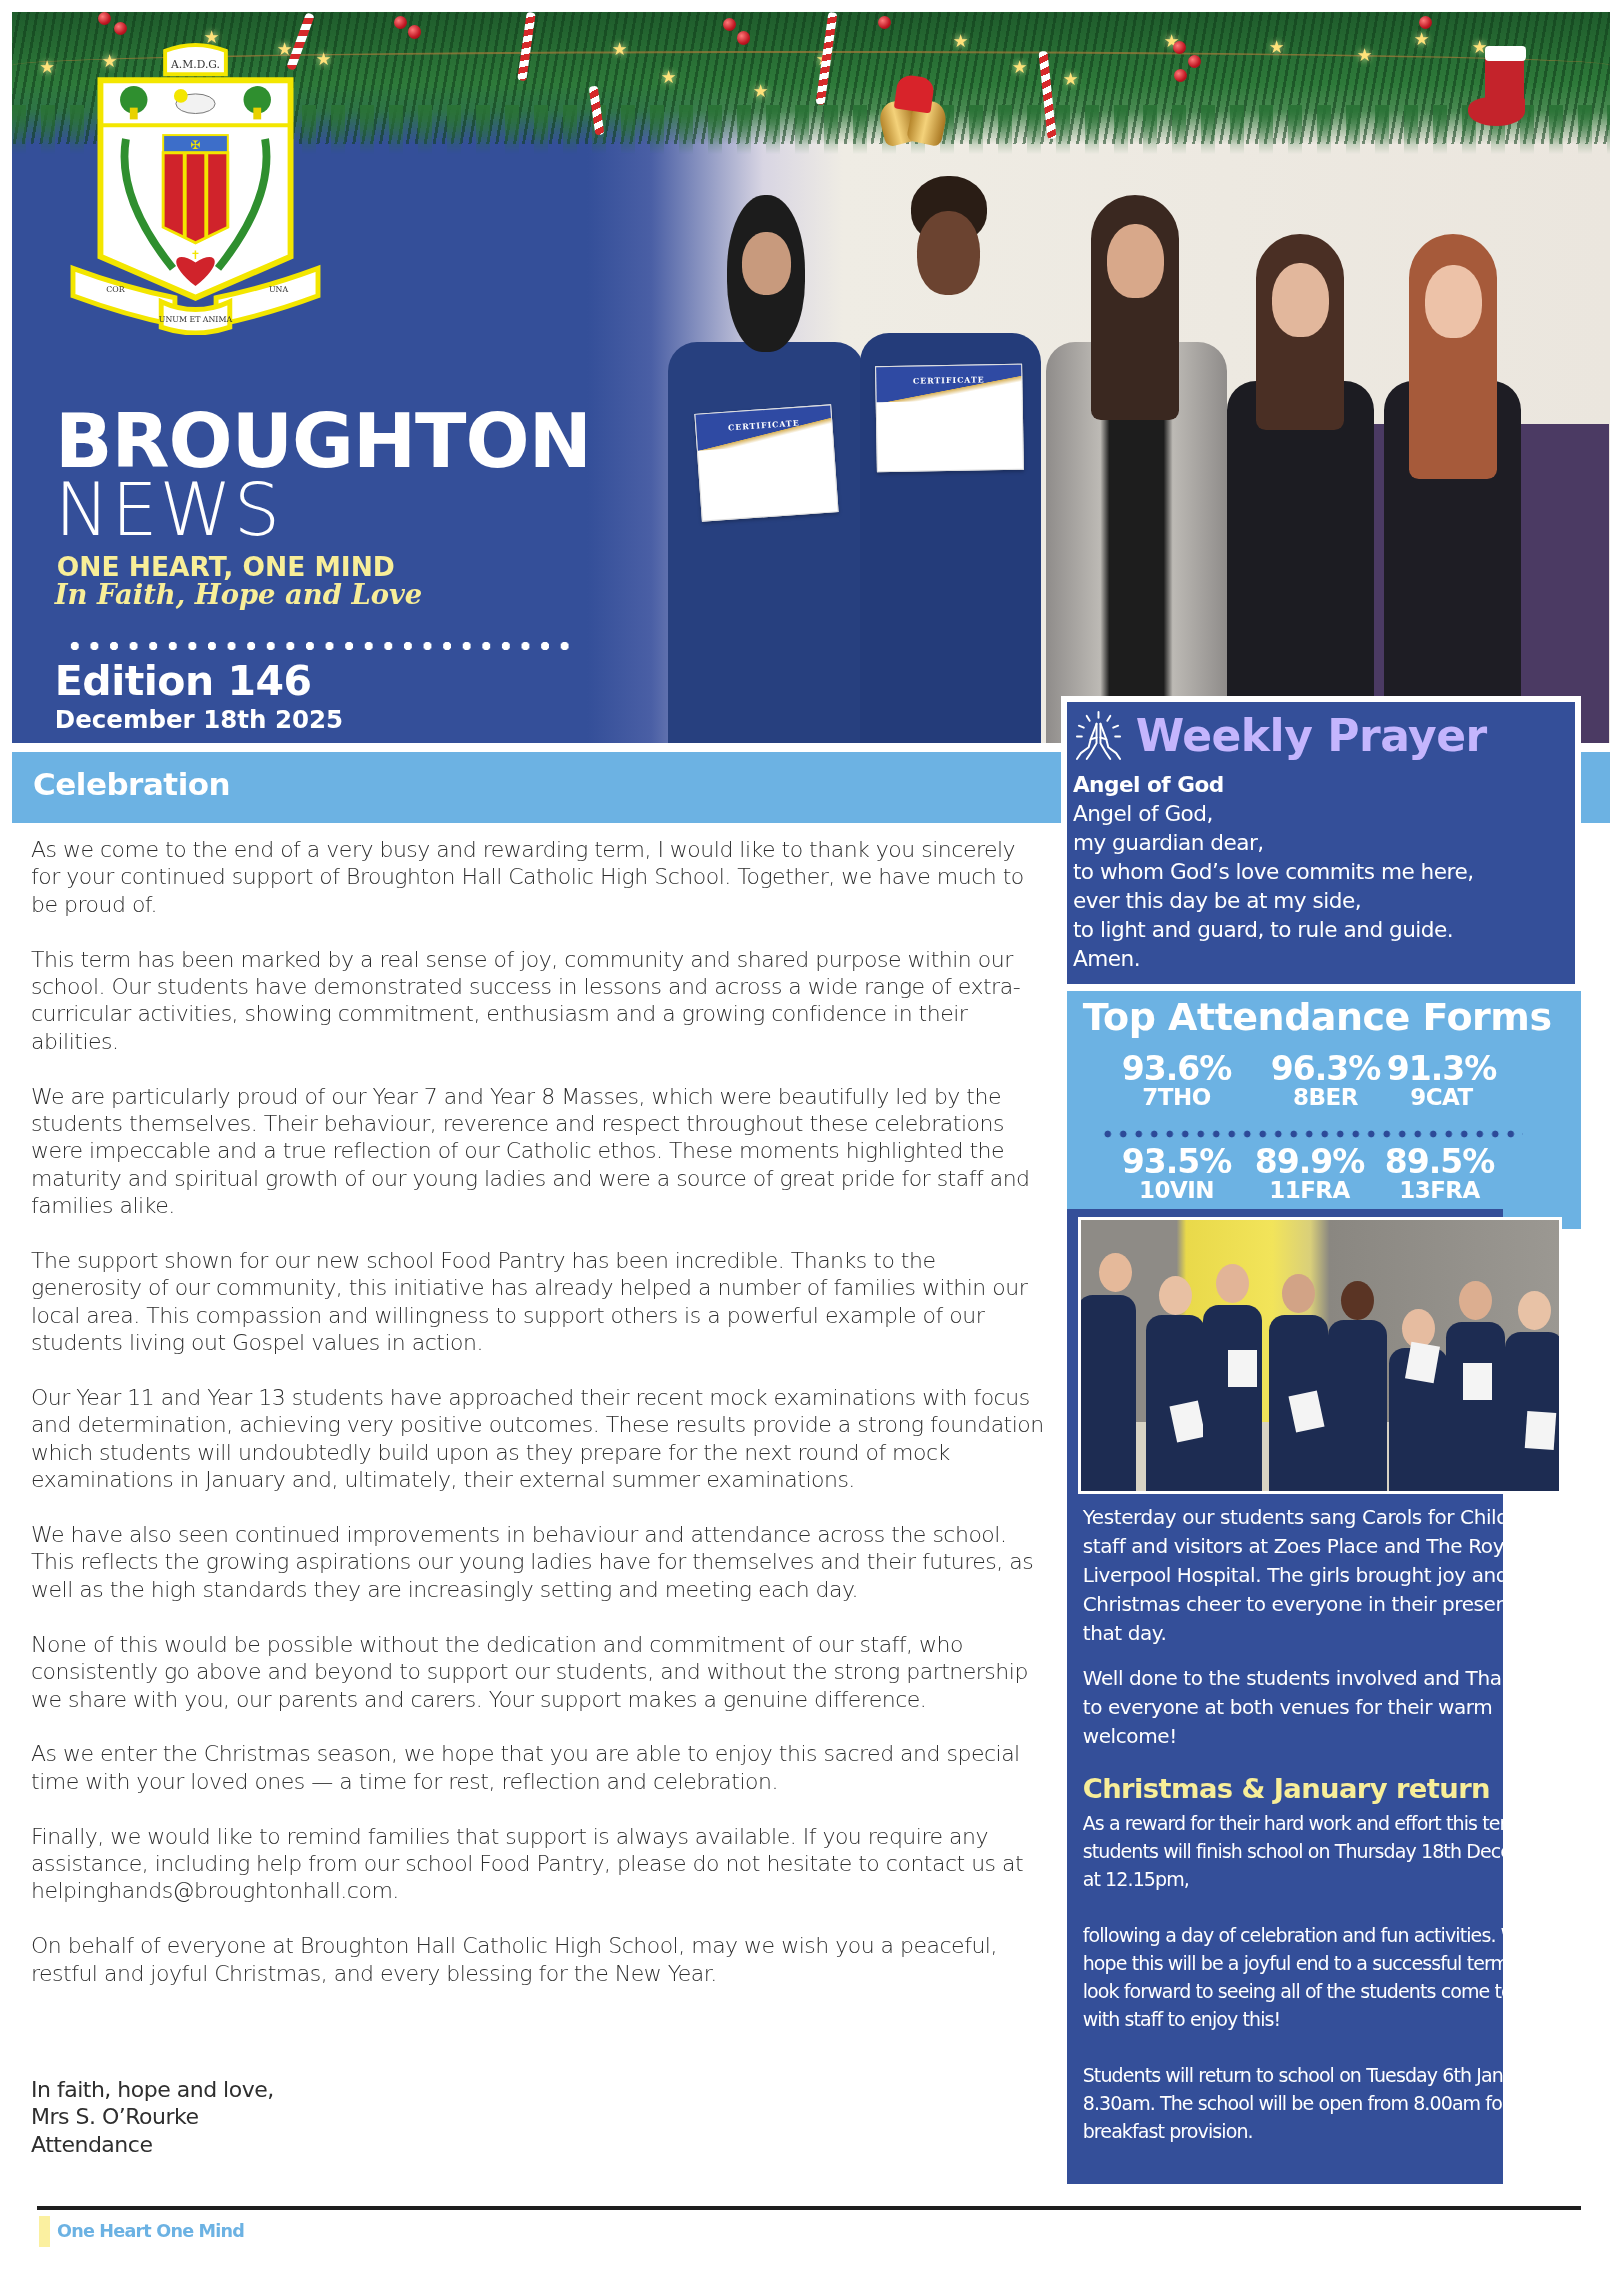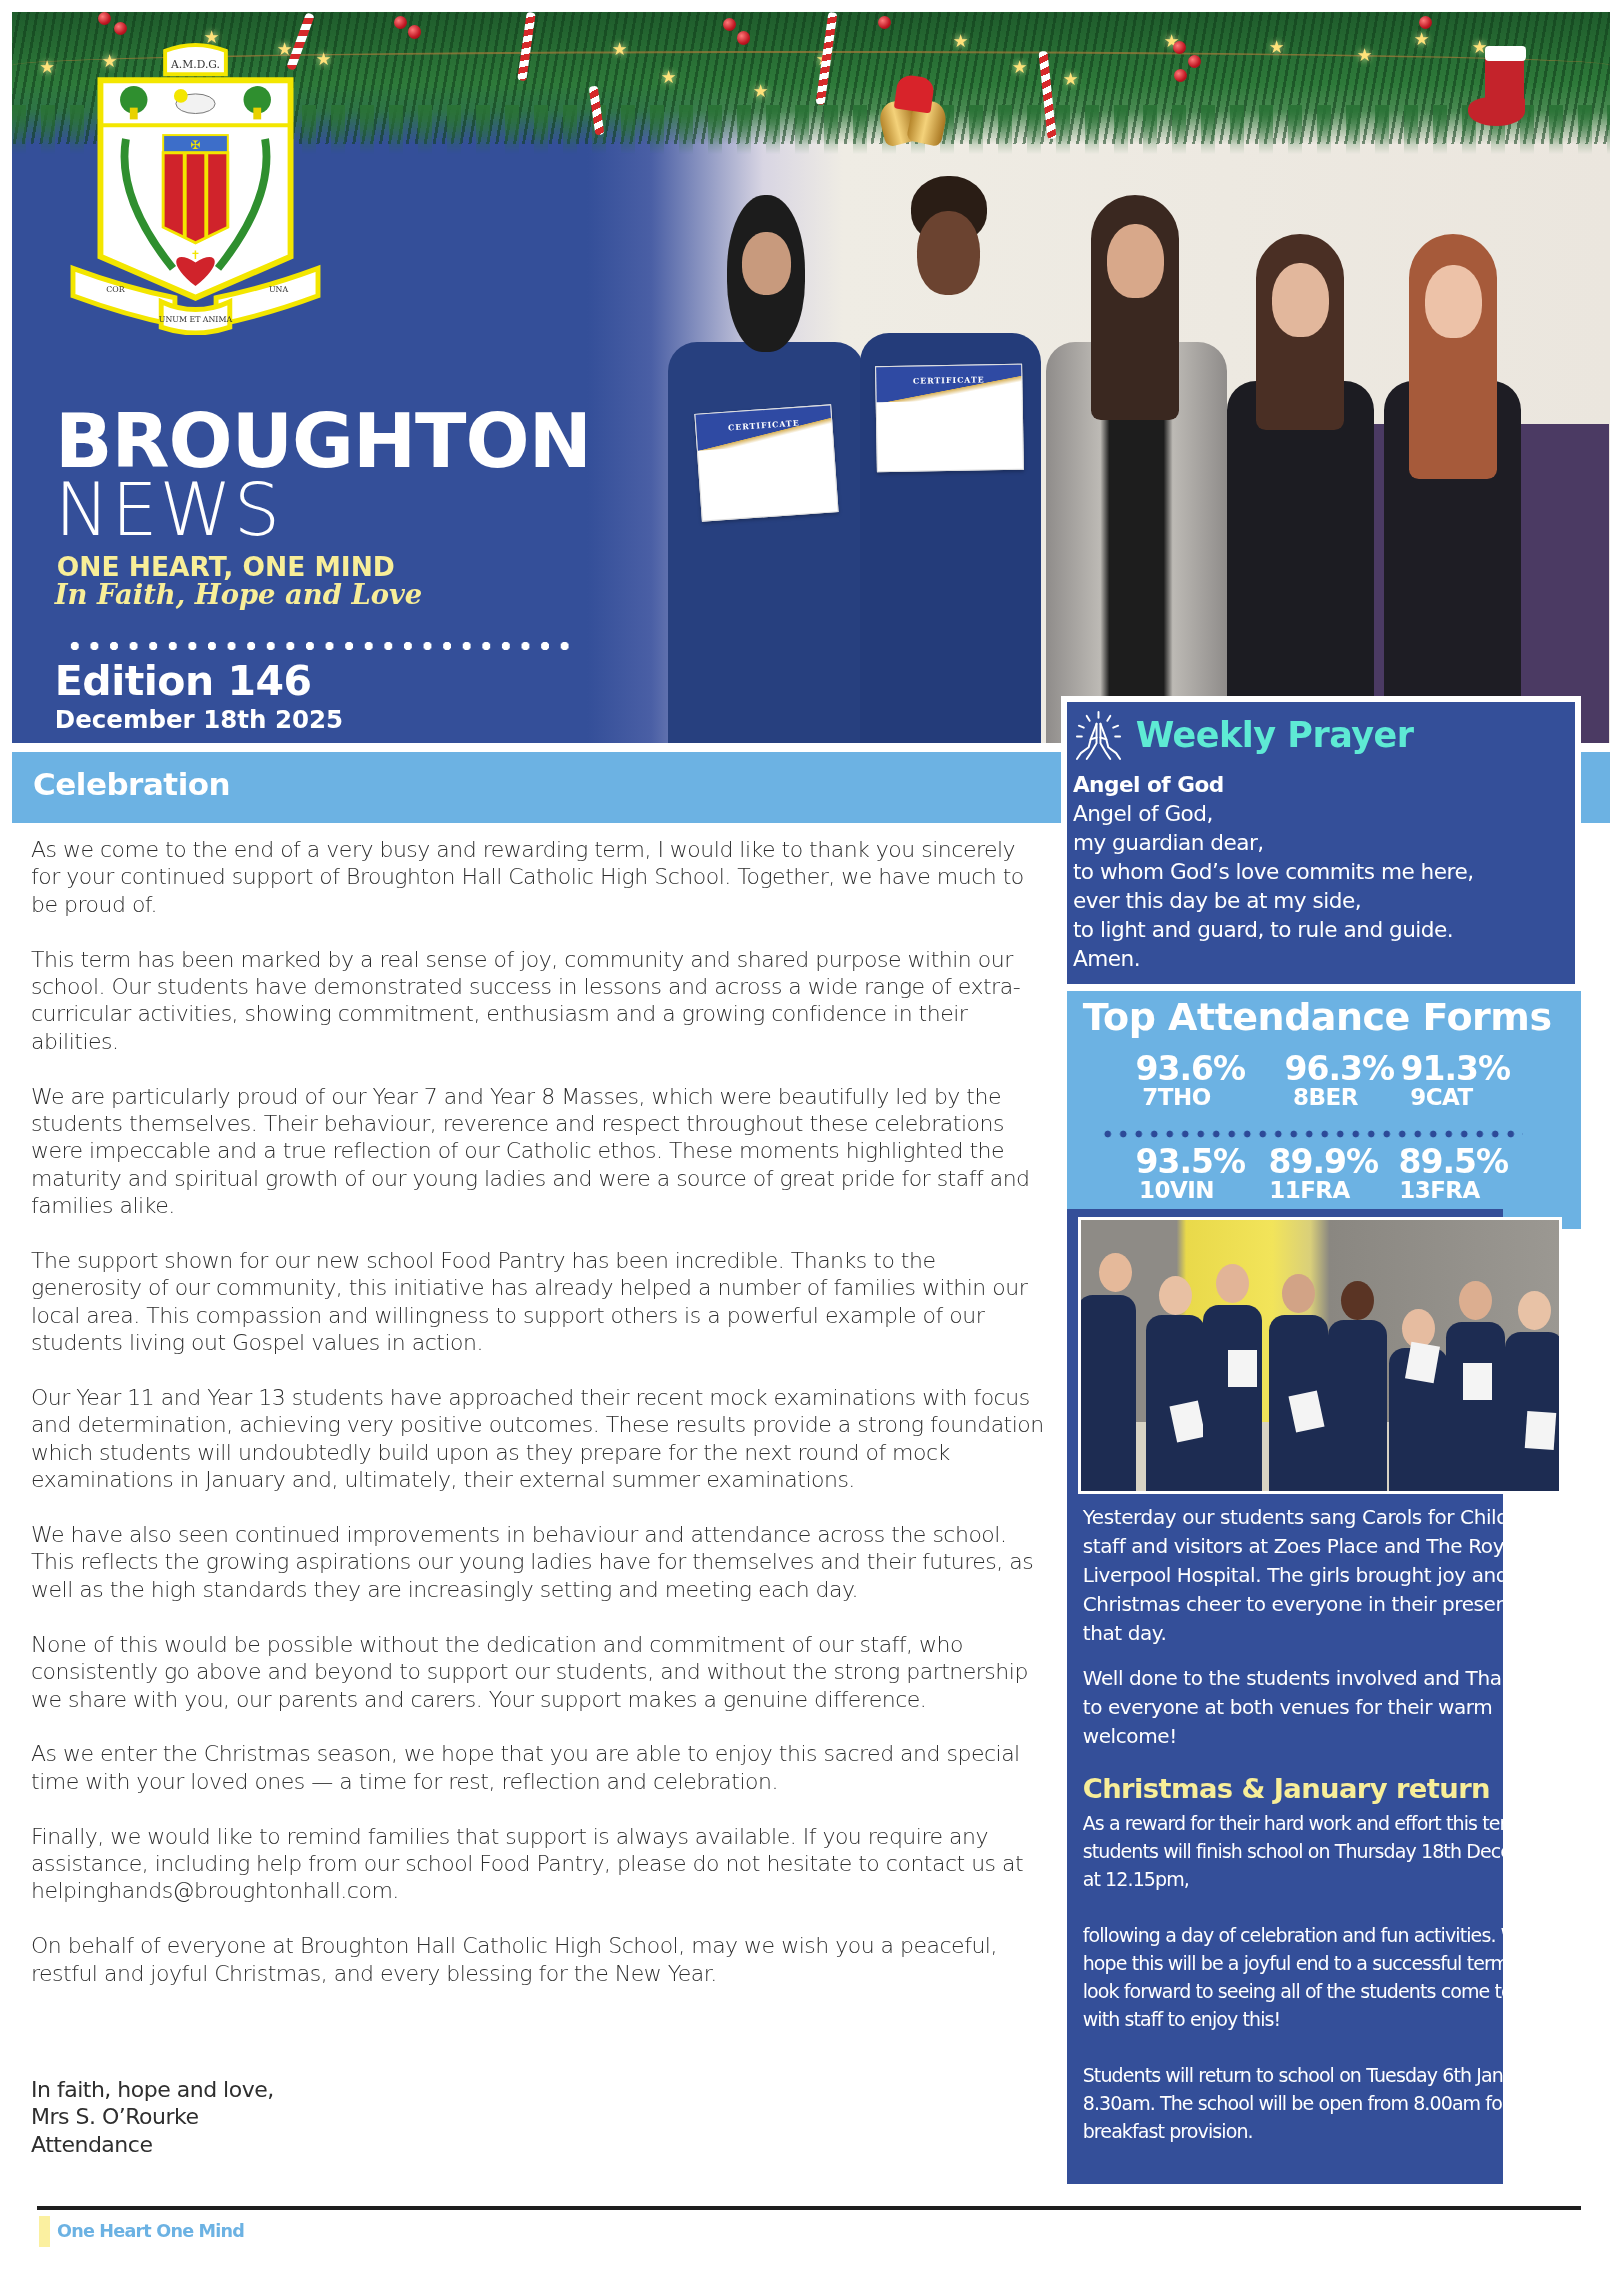--- a/index.html
+++ b/index.html
@@ -59,28 +59,28 @@
   .article { position: absolute; left: 31px; top: 836px; width: 1019px; font-family: "DejaVu Sans", sans-serif; font-weight: 300; font-size: 22px; line-height: 27.4px; color: #2e2e2e; letter-spacing: -0.5px; }
   .article p { margin-bottom: 27.4px; }
   .signoff { position: absolute; left: 31px; top: 2076px; font-family: "DejaVu Sans", sans-serif; font-size: 22px; line-height: 27.4px; color: #2e2e2e; letter-spacing: -0.5px; }
   .signoff div { display: block; }
 
   
   .rcol-box { position: absolute; left: 1061px; width: 520px; border: 6.9px solid #ffffff; }
   .prayer-box { top: 696px; height: 294px; background: #344f99; }
   .prayer-head { position: absolute; left: 5.9px; top: 7.8px; display: flex; align-items: center; }
   .prayer-icon { width: 51px; height: 51px; margin-right: 11.8px; }
-  .prayer-title { font-family: "DejaVu Sans", sans-serif; font-weight: 700; font-size: 35px; color: #5eead4; letter-spacing: -0.5px; }
+  .prayer-title { font-family: "DejaVu Sans", sans-serif; font-weight: 700; font-size: 44px; color: #c4b5fd; letter-spacing: -0.5px; }
   .prayer-body { position: absolute; left: 5.9px; top: 68px; font-family: "DejaVu Sans", sans-serif; font-size: 21.6px; line-height: 29px; color: #fff; letter-spacing: -0.5px; }
   .prayer-body .bold { font-weight: 700; }
 
   .attend-box { position: absolute; left: 1067px; top: 991px; width: 514px; height: 238px; background: #6cb2e3; }
   .attend-title { position: absolute; left: 15.7px; top: 3.9px; font-family: "DejaVu Sans", sans-serif; font-weight: 700; font-size: 38px; color: #fff; letter-spacing: -0.5px; line-height: 1.2; }
   .attend-cell { position: absolute; text-align: center; width: 137px; }
-  .attend-pct { font-family: "DejaVu Sans", sans-serif; font-weight: 700; font-size: 33px; color: #fff; line-height: 1; letter-spacing: -1px; text-align: right; }
+  .attend-pct { font-family: "DejaVu Sans", sans-serif; font-weight: 700; font-size: 33px; color: #fff; line-height: 1; letter-spacing: -1px; }
   .attend-form { font-family: "DejaVu Sans", sans-serif; font-weight: 700; font-size: 23px; color: #fff; line-height: 1.1; letter-spacing: -0.5px; }
   .attend-dots { position: absolute; left: 33px; top: 139px; width: 423px; height: 7.8px;
     background: radial-gradient(circle, #2d4a98 3.1px, rgba(0,0,0,0) 3.6px) 0 0 / 15.5px 7.8px repeat-x; }
 
   .carol-box { position: absolute; left: 1067px; top: 1209px; width: 436px; height: 975px; background: #344f99; }
   .carol-photo { position: absolute; left: 10.8px; top: 7.8px; width: 484px; height: 277px; border: 3.9px solid #fff; overflow: hidden;
     background: linear-gradient(90deg, #8e8b86 0%, #8e8b86 20%, #e9d94a 22%, #f2e45a 40%, #d9cf7a 48%, #8a8781 52%, #9b9892 100%); }
   .carol-floor { position: absolute; left: 0; bottom: 0; width: 100%; height: 69px; background: #d8d3c4; }
   .singer { position: absolute; bottom: 0; }
   .singer .s-head { position: absolute; width: 33px; height: 39px; border-radius: 50%; }

